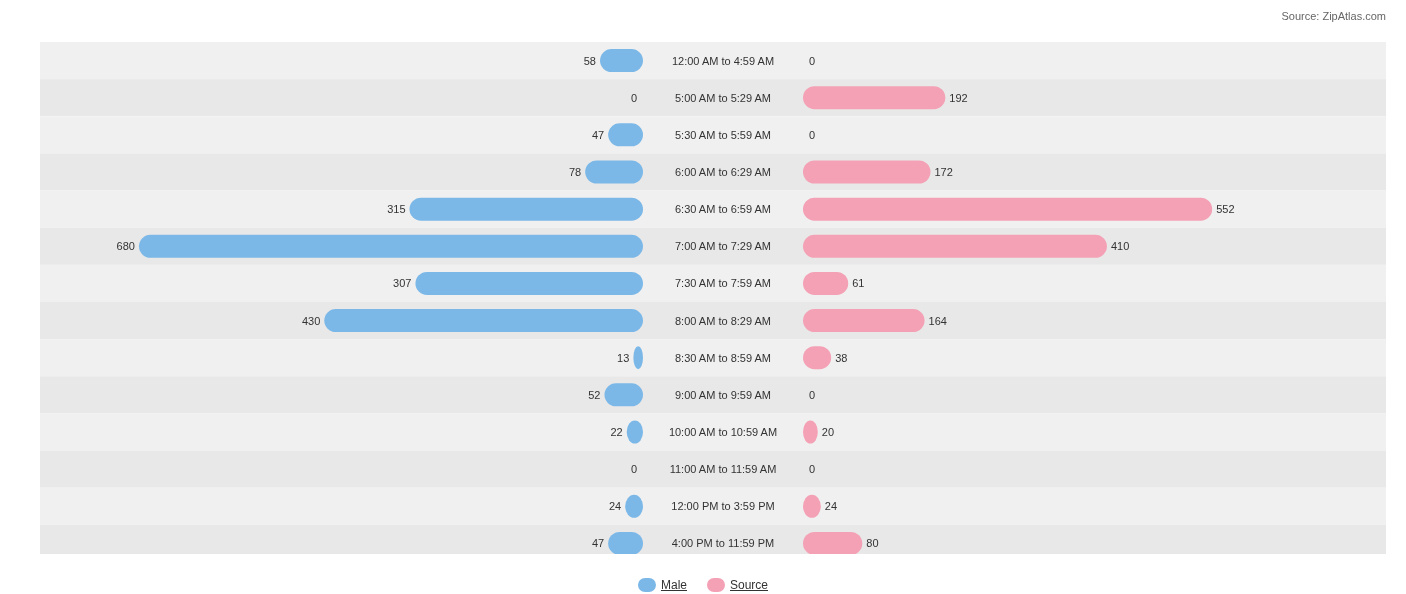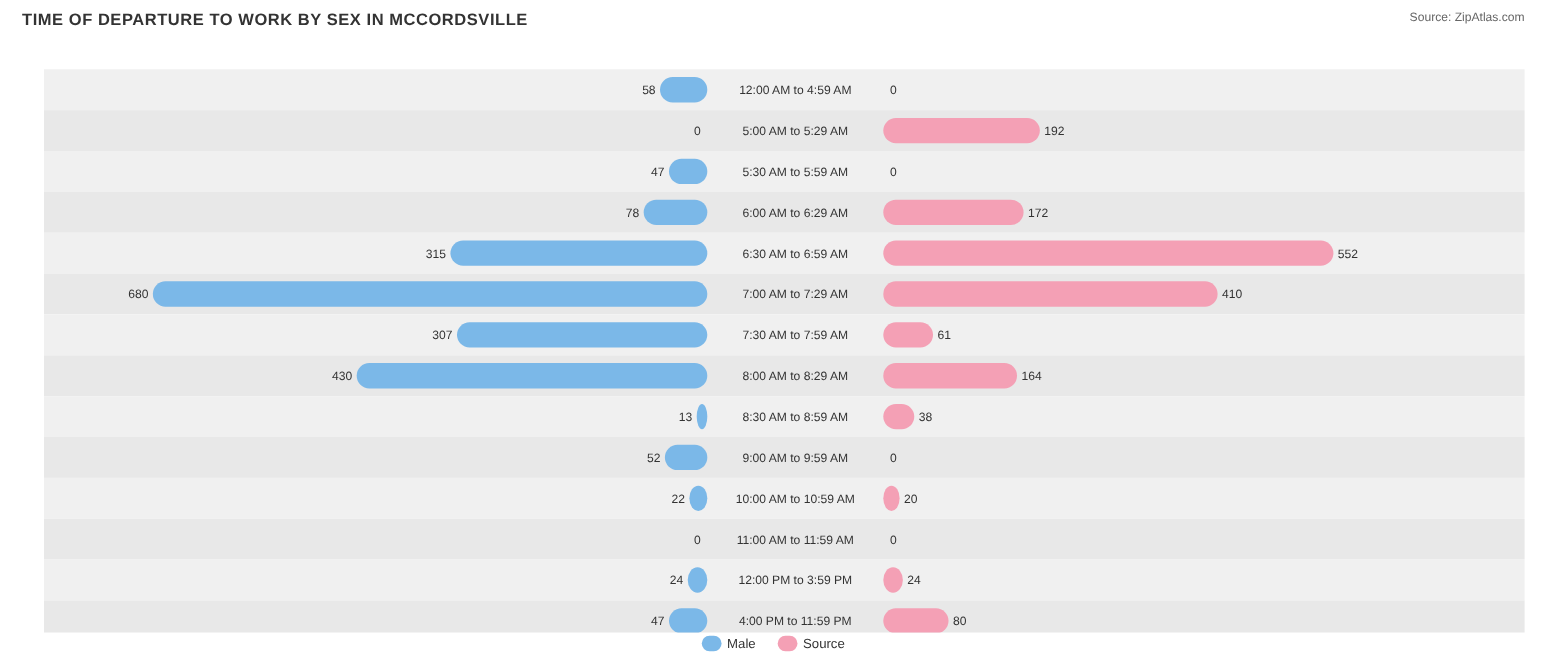--- a/index.html
+++ b/index.html
@@ -35,41 +35,41 @@
     .legend {
       position: absolute;
       bottom: 2px;
       left: 50%;
       transform: translateX(-50%);
       display: flex;
       align-items: center;
       gap: 20px;
       font-size: 12px;
       color: #333;
+      text-decoration: underline;
     }
     .legend-item {
       display: flex;
       align-items: center;
       gap: 5px;
     }
     .legend-box {
       width: 18px;
       height: 14px;
       border-radius: 7px;
     }
     .svg-chart {
       width: 100%;
       height: 100%;
     }
   </style>
 </head>
 <body>
 
 <div class="chart-container">
-  <div class="chart-title">TIME OF DEPARTURE TO WORK BY SEX IN MCCORDSVILLE</div>
   <div class="source">Source: ZipAtlas.com</div>
   
   <svg class="svg-chart" id="main-chart">
       <rect x="20" y="32" width="1366" height="37.142857142857146" fill="#f0f0f0"></rect>
       <rect x="20" y="69.14285714285714" width="1366" height="37.142857142857146" fill="#e8e8e8"></rect>
       <rect x="20" y="106.28571428571429" width="1366" height="37.142857142857146" fill="#f0f0f0"></rect>
       <rect x="20" y="143.42857142857144" width="1366" height="37.142857142857146" fill="#e8e8e8"></rect>
       <rect x="20" y="180.57142857142858" width="1366" height="37.142857142857146" fill="#f0f0f0"></rect>
       <rect x="20" y="217.71428571428572" width="1366" height="37.142857142857146" fill="#e8e8e8"></rect>
       <rect x="20" y="254.8571428571429" width="1366" height="37.142857142857146" fill="#f0f0f0"></rect>

